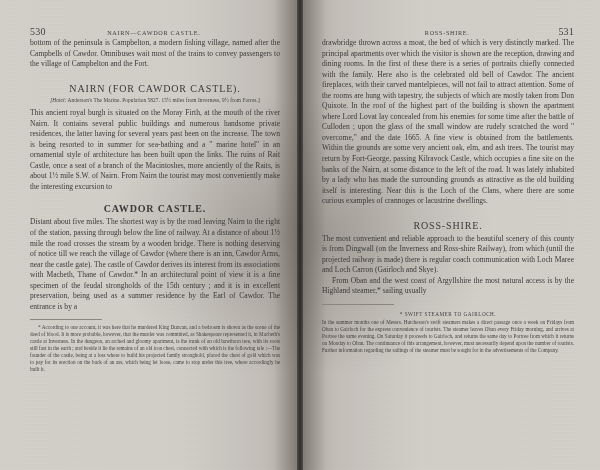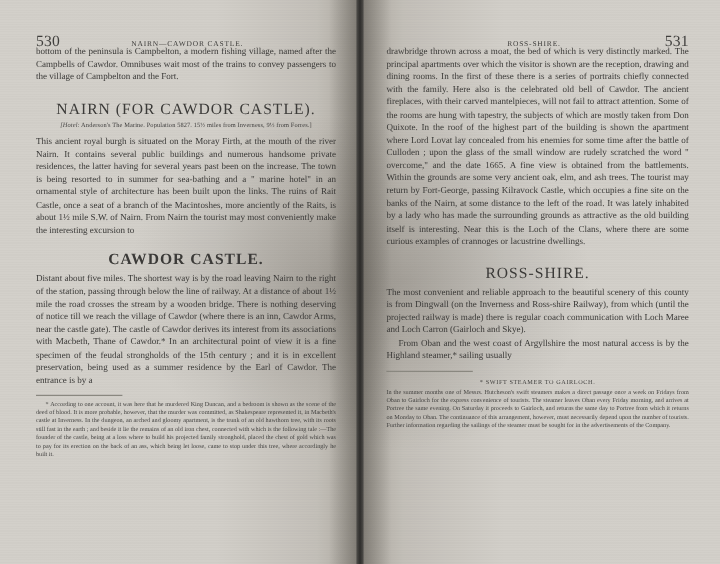--- a/index.html
+++ b/index.html
@@ -59,21 +59,21 @@
 
   .runhead {
     display: flex;
     align-items: baseline;
     font-size: 6.2px;
     letter-spacing: 0.7px;
     height: 12px;
     color: #3f3e3c;
   }
   .runhead .folio {
-    font-size: 13px;
+    font-size: 10px;
     letter-spacing: 0.2px;
     font-variant: normal;
     text-align: right;
   }
   .runhead .title {
     flex: 1;
     text-align: center;
     text-transform: uppercase;
   }
   .runhead.left .folio { order: 0; }
@@ -89,21 +89,21 @@
     text-indent: 0;
     color: #3b3a38;
     hyphens: auto;
     -webkit-hyphens: auto;
   }
   p.body.indent { text-indent: 10px; }
   p.body + p.body { margin-top: 0; }
 
   h2.section {
     margin: 13px 0 3px 0;
-    font-size: 13px;
+    font-size: 10px;
     font-weight: normal;
     text-align: center;
     letter-spacing: 0.85px;
     text-transform: uppercase;
     color: #3b3a38;
   }
   h2.section.tight { margin-top: 11px; font-weight: bold; }
 
   .hotelline {
     margin: 0 0 4px 0;

